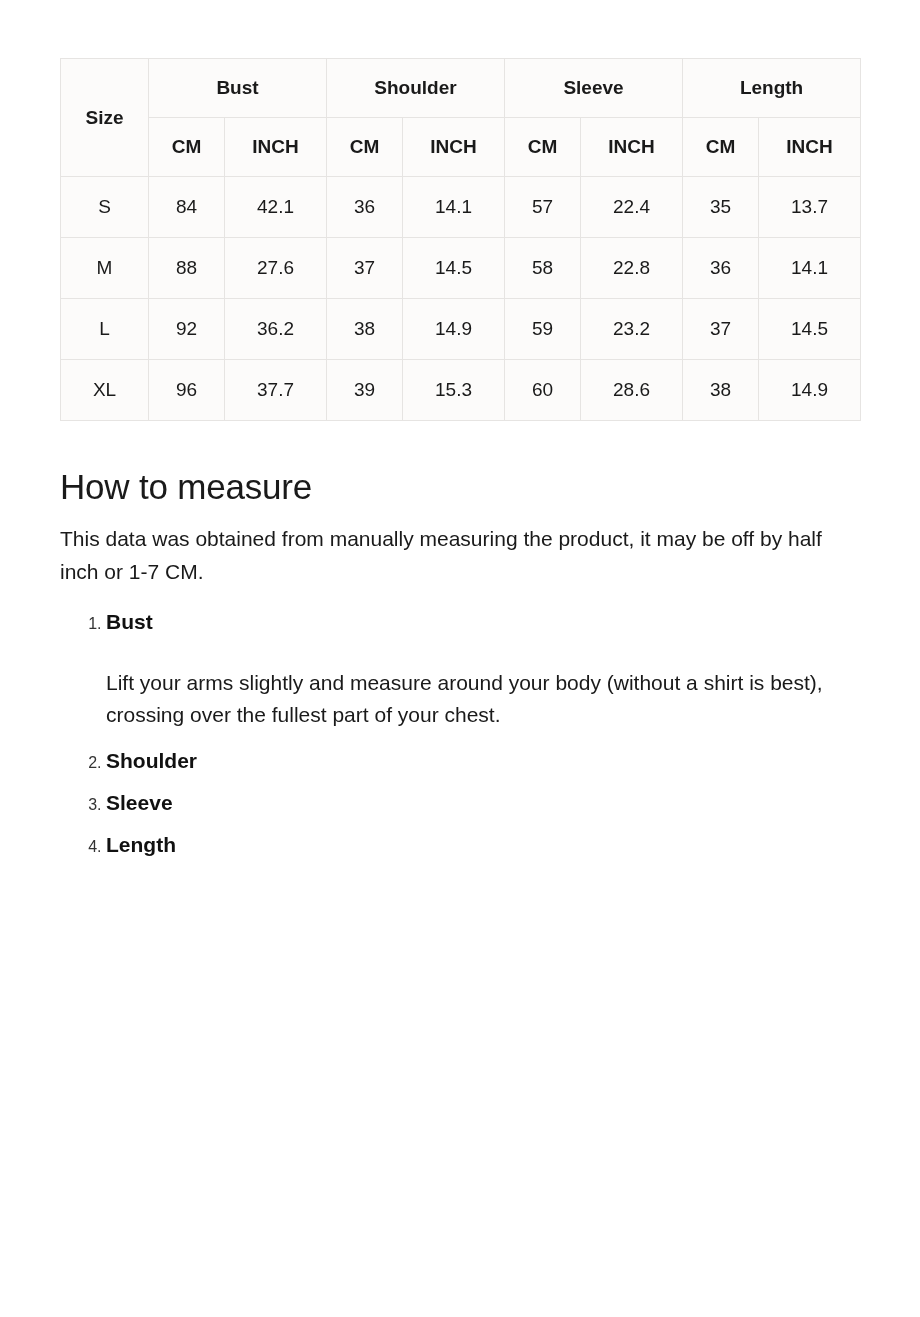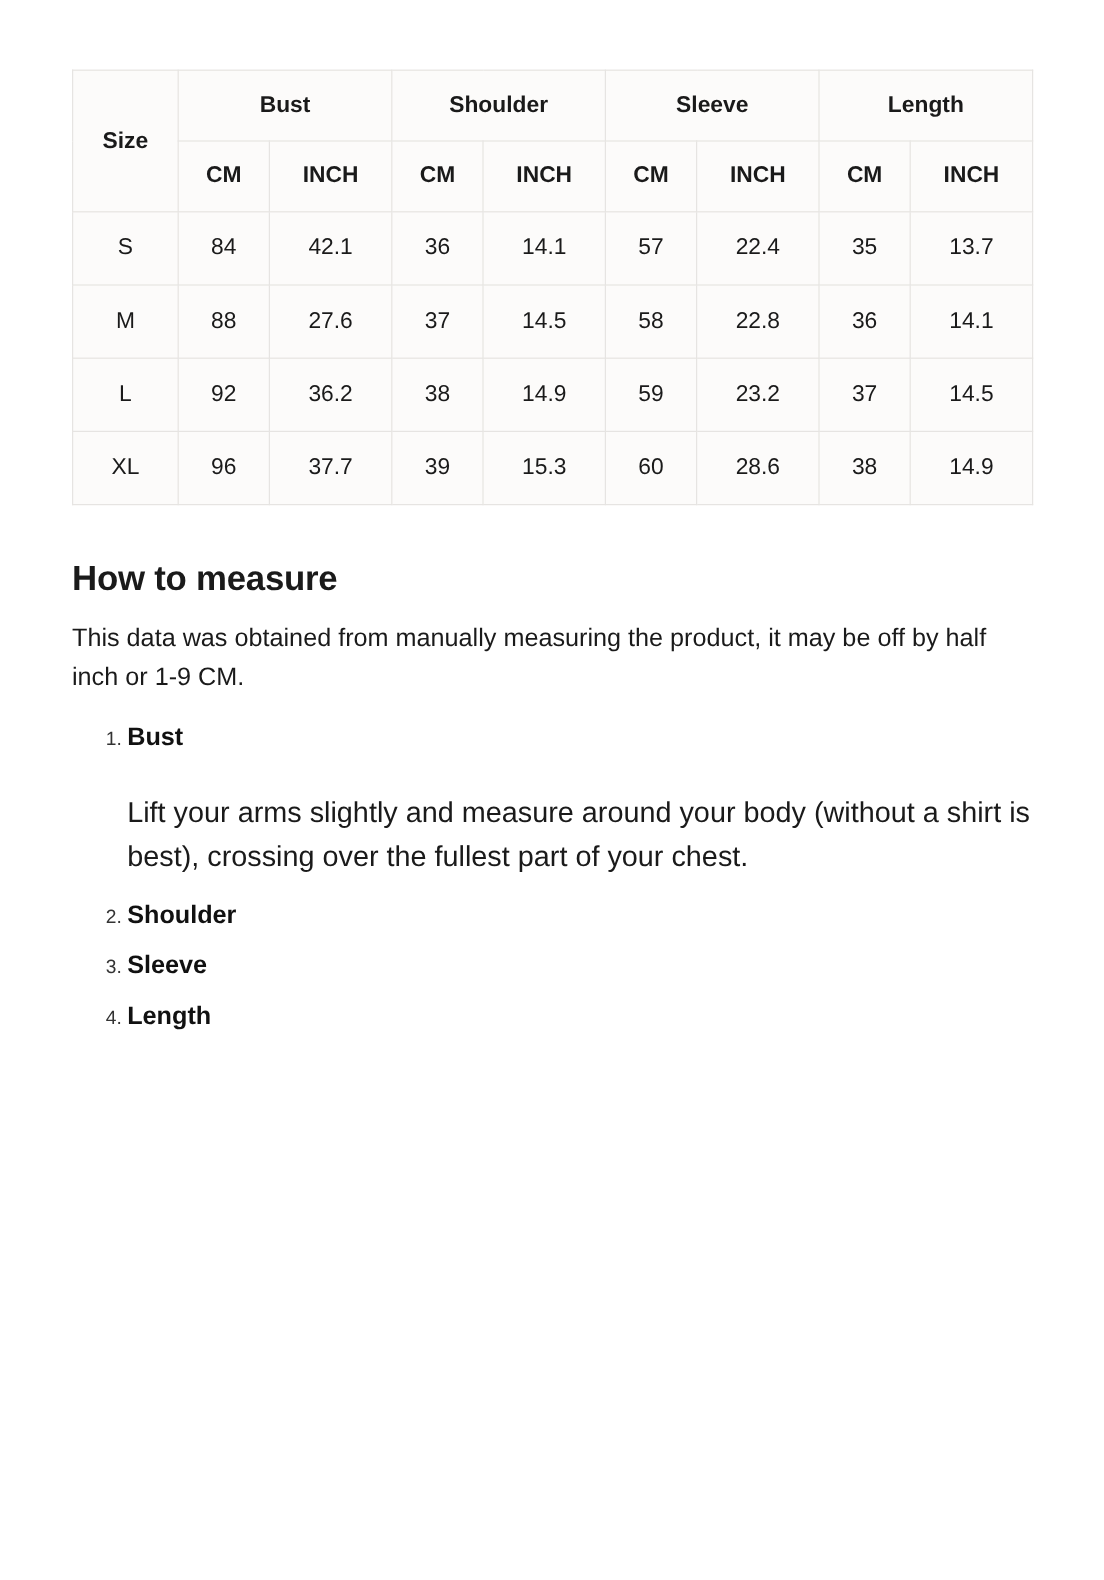--- a/index.html
+++ b/index.html
@@ -55,22 +55,22 @@
   th.unit-head {
     font-size: 17px;
     height: 34px;
   }
   col.c-size { width: 88px; }
   col.c-cm   { width: 76px; }
   col.c-inch { width: 102px; }
 
   
   h2.section-title {
-    font-size: 29px;
-    font-weight: bold;
+    font-size: 35px;
+    font-weight: normal;
     margin: 46px 0 16px 0;
     letter-spacing: -0.2px;
   }
   p.intro {
     font-size: 21px;
     line-height: 1.55;
     margin: 0 0 22px 0;
     max-width: 810px;
   }
   ol.measure-list {
@@ -86,21 +86,21 @@
     font-size: 16px;
   }
   .item-title {
     font-size: 21px;
     font-weight: bold;
     color: #111;
     display: block;
     margin-bottom: 8px;
   }
   .item-body {
-    font-size: 24px;
+    font-size: 21px;
     font-weight: normal;
     line-height: 1.52;
     color: #1a1a1a;
     display: block;
     max-width: 770px;
     margin-top: 33px;
   }
 </style>
 </head>
 <body>
@@ -181,21 +181,21 @@
         <td>60</td>
         <td>28.6</td>
         <td>38</td>
         <td>14.9</td>
       </tr>
     </tbody>
   </table>
 
   <h2 class="section-title">How to measure</h2>
 
-  <p class="intro">This data was obtained from manually measuring the product, it may be off by half inch or 1-9 CM.</p>
+  <p class="intro">This data was obtained from manually measuring the product, it may be off by half inch or 1-7 CM.</p>
 
   <ol class="measure-list">
     <li>
       <span class="item-title">Bust</span>
       <span class="item-body">Lift your arms slightly and measure around your body (without a shirt is best), crossing over the fullest part of your chest.</span>
     </li>
     <li>
       <span class="item-title">Shoulder</span>
     </li>
     <li>

